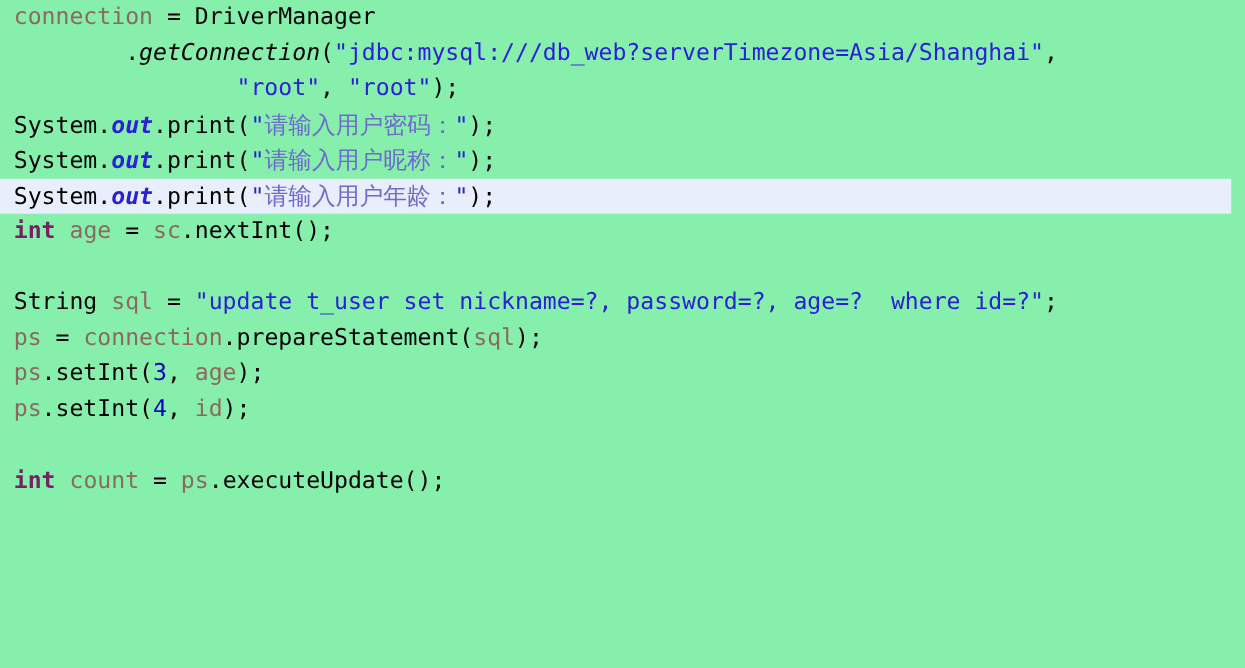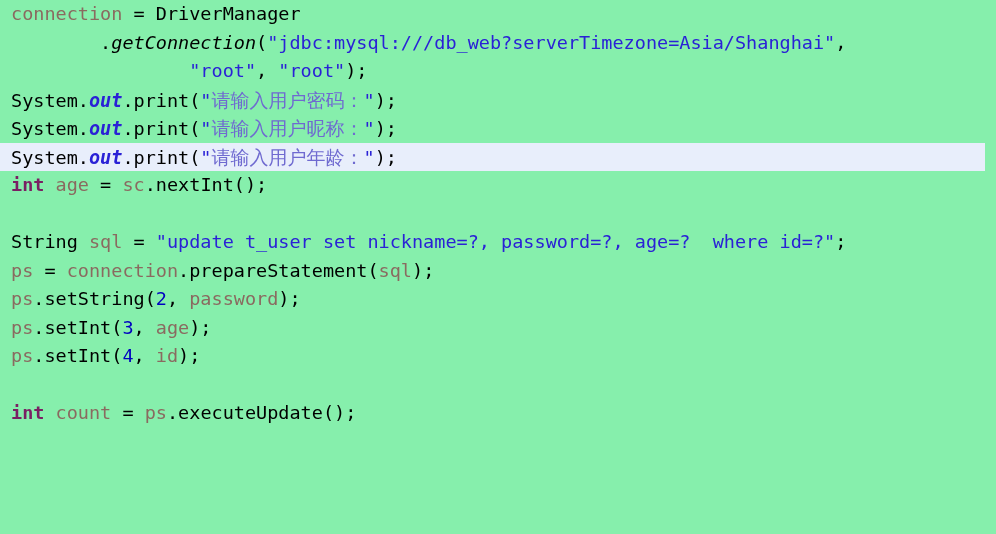--- a/index.html
+++ b/index.html
@@ -54,18 +54,17 @@
     <div class="code-line"><span class="tok-var">connection</span><span class="tok-plain"> = </span><span class="tok-plain">DriverManager</span></div>
     <div class="code-line"><span class="tok-plain">        </span><span class="tok-plain">.</span><span class="tok-method-static">getConnection</span><span class="tok-plain">(</span><span class="tok-string">"jdbc:mysql:///db_web?serverTimezone=Asia/Shanghai"</span><span class="tok-plain">,</span></div>
     <div class="code-line"><span class="tok-plain">                </span><span class="tok-string">"root"</span><span class="tok-plain">, </span><span class="tok-string">"root"</span><span class="tok-plain">);</span></div>
     <div class="code-line"><span class="tok-plain">System.</span><span class="tok-field">out</span><span class="tok-plain">.print(</span><span class="tok-string">"</span><span class="tok-cjk">请输入用户密码：</span><span class="tok-string">"</span><span class="tok-plain">);</span></div>
     <div class="code-line"><span class="tok-plain">System.</span><span class="tok-field">out</span><span class="tok-plain">.print(</span><span class="tok-string">"</span><span class="tok-cjk">请输入用户昵称：</span><span class="tok-string">"</span><span class="tok-plain">);</span></div>
     <div class="code-line highlighted"><span class="tok-plain">System.</span><span class="tok-field">out</span><span class="tok-plain">.print(</span><span class="tok-string">"</span><span class="tok-cjk">请输入用户年龄：</span><span class="tok-string">"</span><span class="tok-plain">);</span></div>
     <div class="code-line"><span class="tok-keyword">int</span><span class="tok-plain"> </span><span class="tok-var">age</span><span class="tok-plain"> = </span><span class="tok-var">sc</span><span class="tok-plain">.nextInt();</span></div>
     <div class="code-line">&nbsp;</div>
     <div class="code-line"><span class="tok-plain">String </span><span class="tok-var">sql</span><span class="tok-plain"> = </span><span class="tok-string">"update t_user set nickname=?, password=?, age=?  where id=?"</span><span class="tok-plain">;</span></div>
     <div class="code-line"><span class="tok-var">ps</span><span class="tok-plain"> = </span><span class="tok-var">connection</span><span class="tok-plain">.prepareStatement(</span><span class="tok-var">sql</span><span class="tok-plain">);</span></div>
-    <div class="code-line"><span class="tok-var">ps</span><span class="tok-plain">.setString(</span><span class="tok-num">2</span><span class="tok-plain">, </span><span class="tok-var">password</span><span class="tok-plain">);</span></div>
     <div class="code-line"><span class="tok-var">ps</span><span class="tok-plain">.setInt(</span><span class="tok-num">3</span><span class="tok-plain">, </span><span class="tok-var">age</span><span class="tok-plain">);</span></div>
     <div class="code-line"><span class="tok-var">ps</span><span class="tok-plain">.setInt(</span><span class="tok-num">4</span><span class="tok-plain">, </span><span class="tok-var">id</span><span class="tok-plain">);</span></div>
     <div class="code-line">&nbsp;</div>
     <div class="code-line"><span class="tok-keyword">int</span><span class="tok-plain"> </span><span class="tok-var">count</span><span class="tok-plain"> = </span><span class="tok-var">ps</span><span class="tok-plain">.executeUpdate();</span></div>
   </div>
 
 </body></html>

